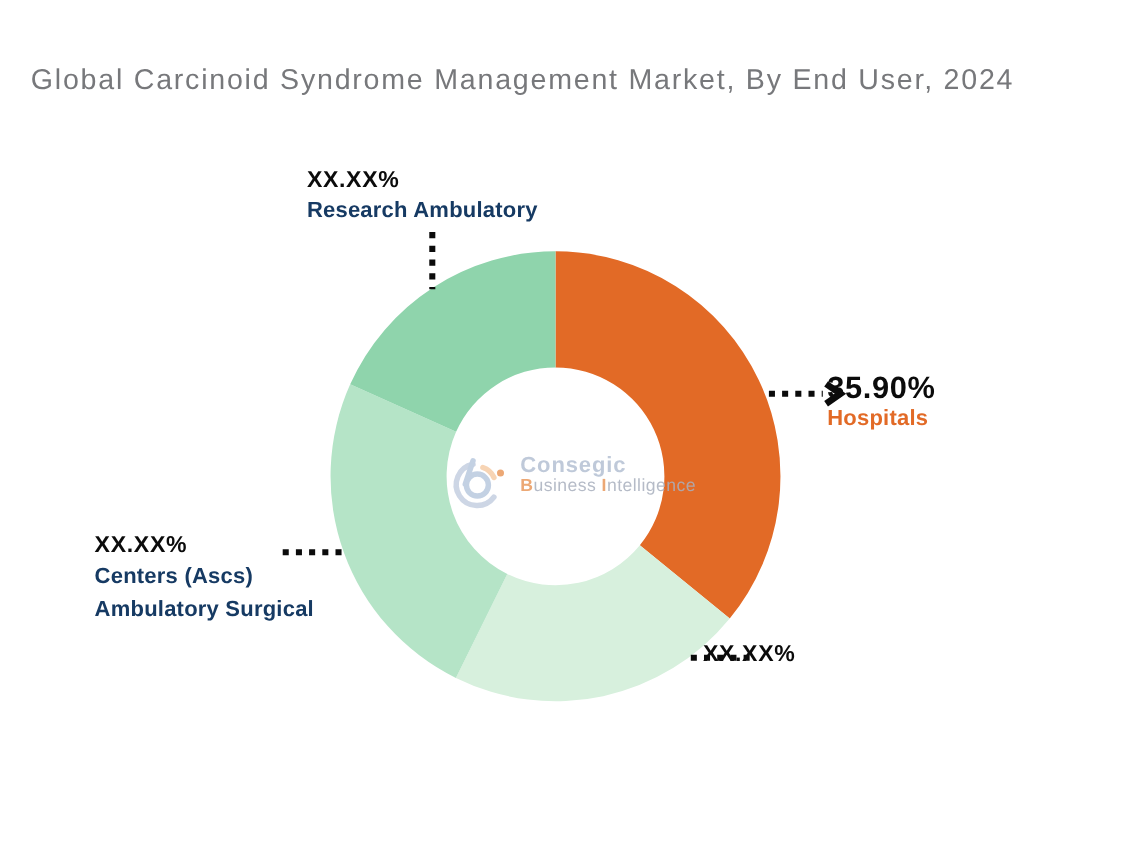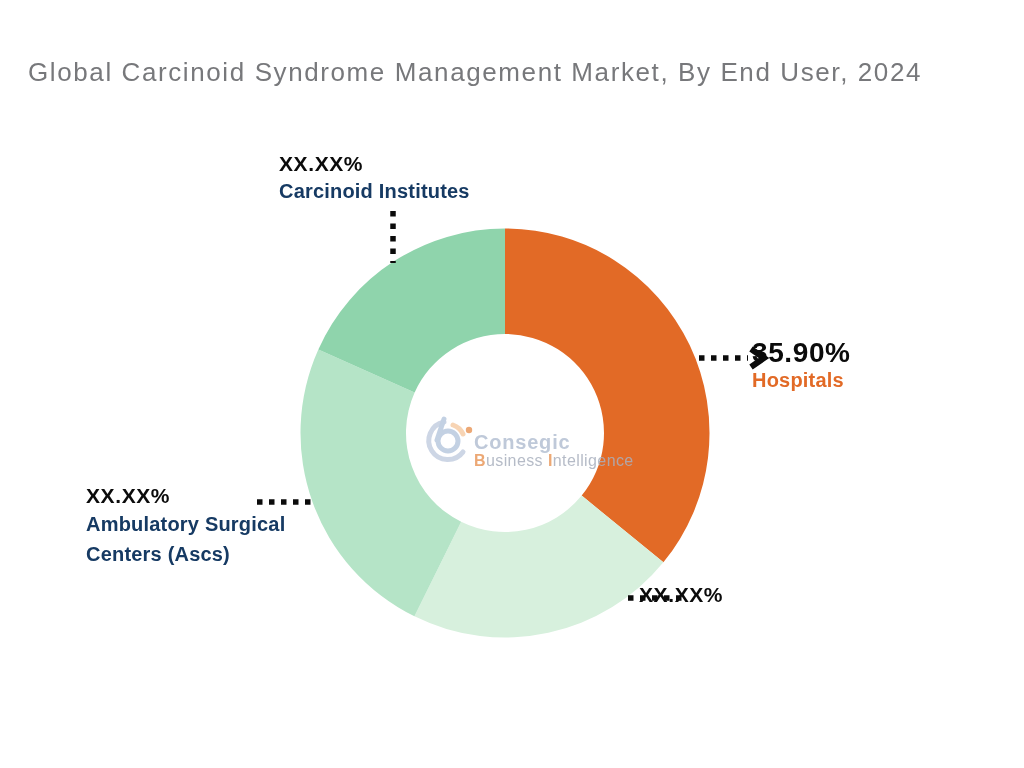--- a/index.html
+++ b/index.html
@@ -16,21 +16,21 @@
   .pct-big{font-size:28px;}
   .cat{font-size:20px;font-weight:bold;line-height:28px;letter-spacing:0.2px;}
   .cat-navy{color:#163a63;}
   .cat-orange{color:#e26a26;}
   .callout-research{left:279px;top:151px;width:240px;}
   .callout-hospitals{left:752px;top:340px;width:132px;}
   .callout-ambulatory{left:86px;top:483px;width:220px;}
   .callout-ambulatory .cat{line-height:30px;}
   .callout-specialty{left:639px;top:582px;width:200px;}
   .watermark{
-    position:absolute;left:422px;top:412px;display:flex;align-items:flex-end;
+    position:absolute;left:408px;top:412px;display:flex;align-items:flex-start;gap:13px;
     opacity:0.85;
   }
   .wm-text{display:flex;flex-direction:column;}
   .wm-brand{font-size:20px;font-weight:bold;color:#b4c0d3;letter-spacing:0.8px;line-height:22px;}
   .wm-sub{font-size:16px;color:#a9b0be;letter-spacing:0.4px;line-height:15px;}
   .wm-sub b{color:#e9995d;font-weight:bold;}
   .footer-url{
     position:absolute;right:14px;top:725px;
     font-size:24px;color:#9b9b9b;letter-spacing:0.4px;
   }
@@ -55,32 +55,32 @@
     <line x1="699" y1="358" x2="748" y2="358" stroke="#0b0b0b" stroke-width="5.5" stroke-dasharray="5.5 6.5"></line>
     <polyline points="751,349 764,358 751,367" fill="none" stroke="#0b0b0b" stroke-width="6"></polyline>
 
     <line x1="257" y1="502" x2="313" y2="502" stroke="#0b0b0b" stroke-width="5.5" stroke-dasharray="5.5 6.5"></line>
 
     <line x1="628" y1="598" x2="684" y2="598" stroke="#0b0b0b" stroke-width="5.5" stroke-dasharray="5.5 6.5"></line>
   </svg>
 
   <div class="callout callout-research">
     <div class="pct">XX.XX%</div>
-    <div class="cat cat-navy">Carcinoid Institutes</div>
+    <div class="cat cat-navy">Research Ambulatory</div>
   </div>
 
   <div class="callout callout-hospitals">
     <div class="pct pct-big">35.90%</div>
     <div class="cat cat-orange">Hospitals</div>
   </div>
 
   <div class="callout callout-ambulatory">
     <div class="pct">XX.XX%</div>
+    <div class="cat cat-navy">Centers (Ascs)</div>
     <div class="cat cat-navy">Ambulatory Surgical</div>
-    <div class="cat cat-navy">Centers (Ascs)</div>
   </div>
 
   <div class="callout callout-specialty">
     <div class="pct">XX.XX%</div>
   </div>
 
   <div class="watermark">
     <svg width="52" height="56" viewBox="0 0 52 56">
 
       <path d="M 41 40 A 19 19 0 1 1 22 10" fill="none" stroke="#c5cfe1" stroke-width="5" stroke-linecap="round"></path>

